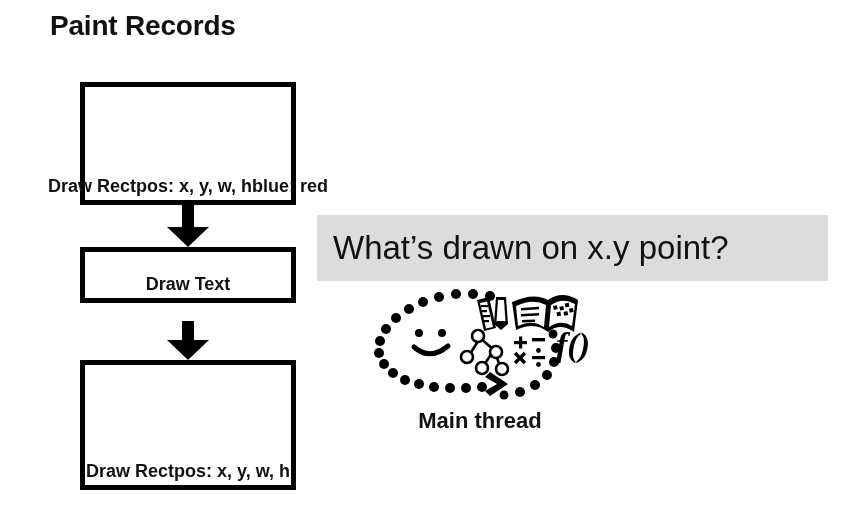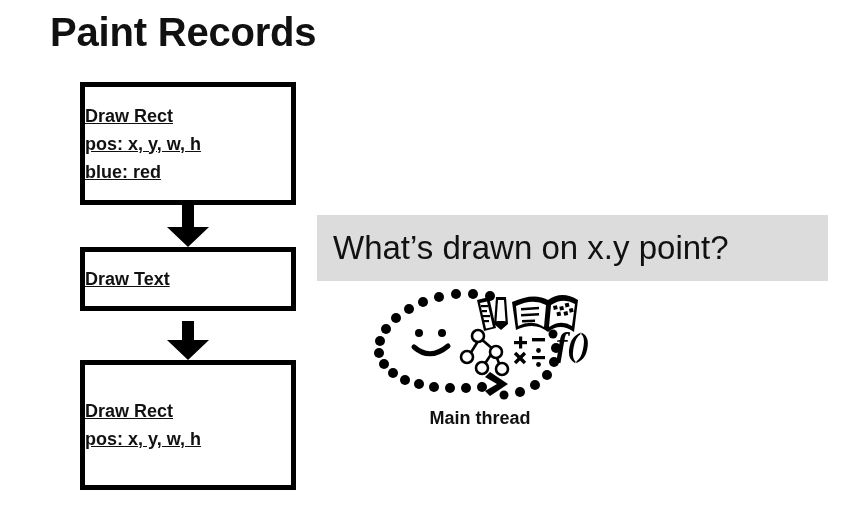--- a/index.html
+++ b/index.html
@@ -15,43 +15,42 @@
     overflow: hidden;
     font-family: "Liberation Sans", sans-serif;
     color: #111111;
   }
 
   
   .slide-title {
     position: absolute;
     left: 50px;
     top: 10px;
-    font-size: 40px;
+    font-size: 28px;
     font-weight: bold;
     letter-spacing: -0.2px;
     color: #111111;
     white-space: nowrap;
   }
 
   
   .record-box {
     position: absolute;
     left: 80px;
     width: 216px;
     box-sizing: border-box;
     border: 5px solid #000000;
     background: #ffffff;
     display: flex;
-    flex-direction: column;
-    align-items: flex-start;
+    flex-direction: row;
+    align-items: flex-end;
     justify-content: center;
-    text-decoration: underline;
   }
   #box-1 { top: 82px;  height: 123px; }
-  #box-2 { top: 247px; height: 64px;  }
+  #box-2 { top: 247px; height: 56px;  }
   #box-3 { top: 360px; height: 130px; }
 
   .record-line {
     font-size: 18px;
     font-weight: bold;
     line-height: 28px;
     text-align: center;
     white-space: nowrap;
   }
 
@@ -101,21 +100,21 @@
     height: 120px;
   }
   .thread-illustration svg { display: block; width: 100%; height: 100%; }
 
   .thread-label {
     position: absolute;
     left: 360px;
     top: 408px;
     width: 240px;
     text-align: center;
-    font-size: 18px;
+    font-size: 22px;
     font-weight: bold;
     color: #111111;
     white-space: nowrap;
   }
 </style>
 </head>
 <body>
 
 <div id="slide">
 

